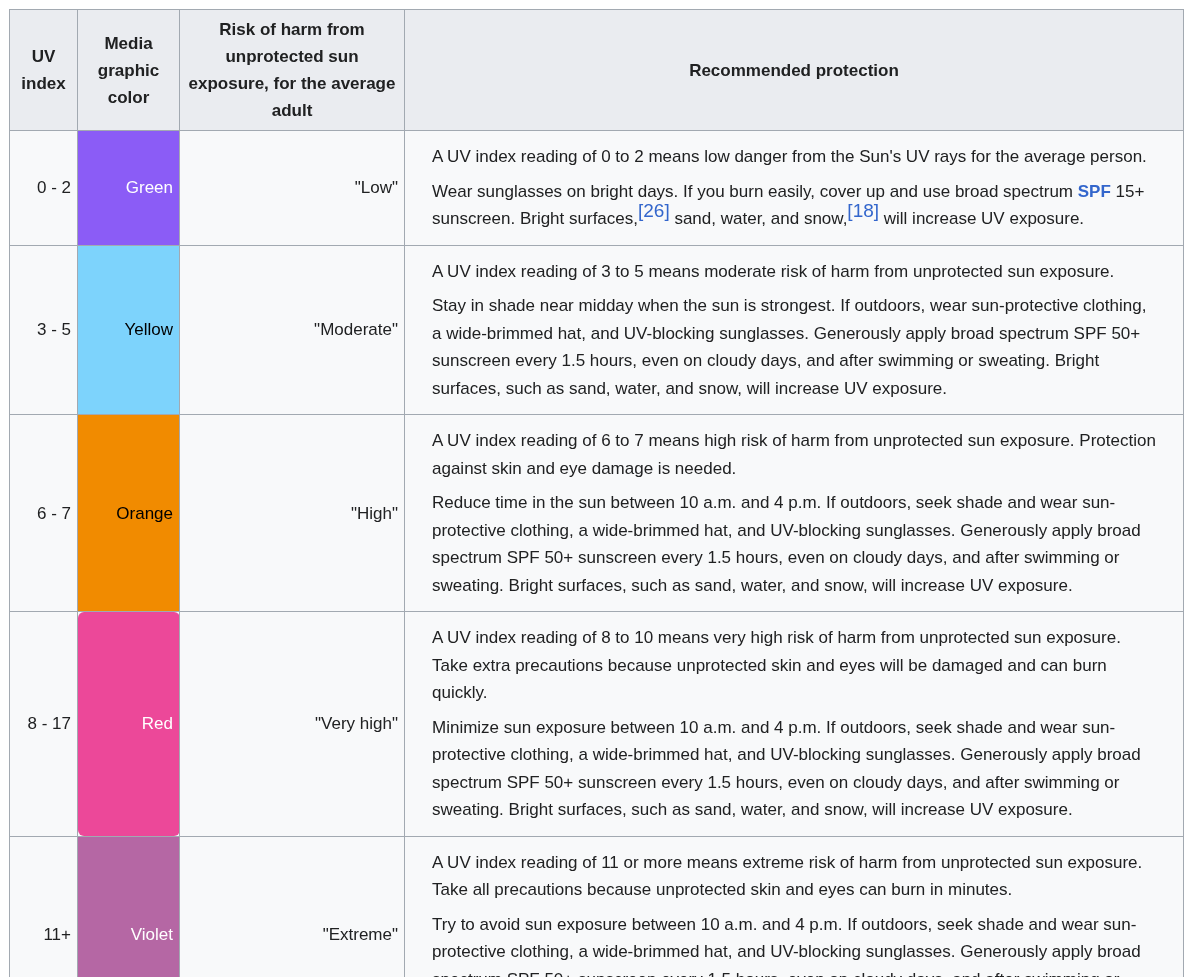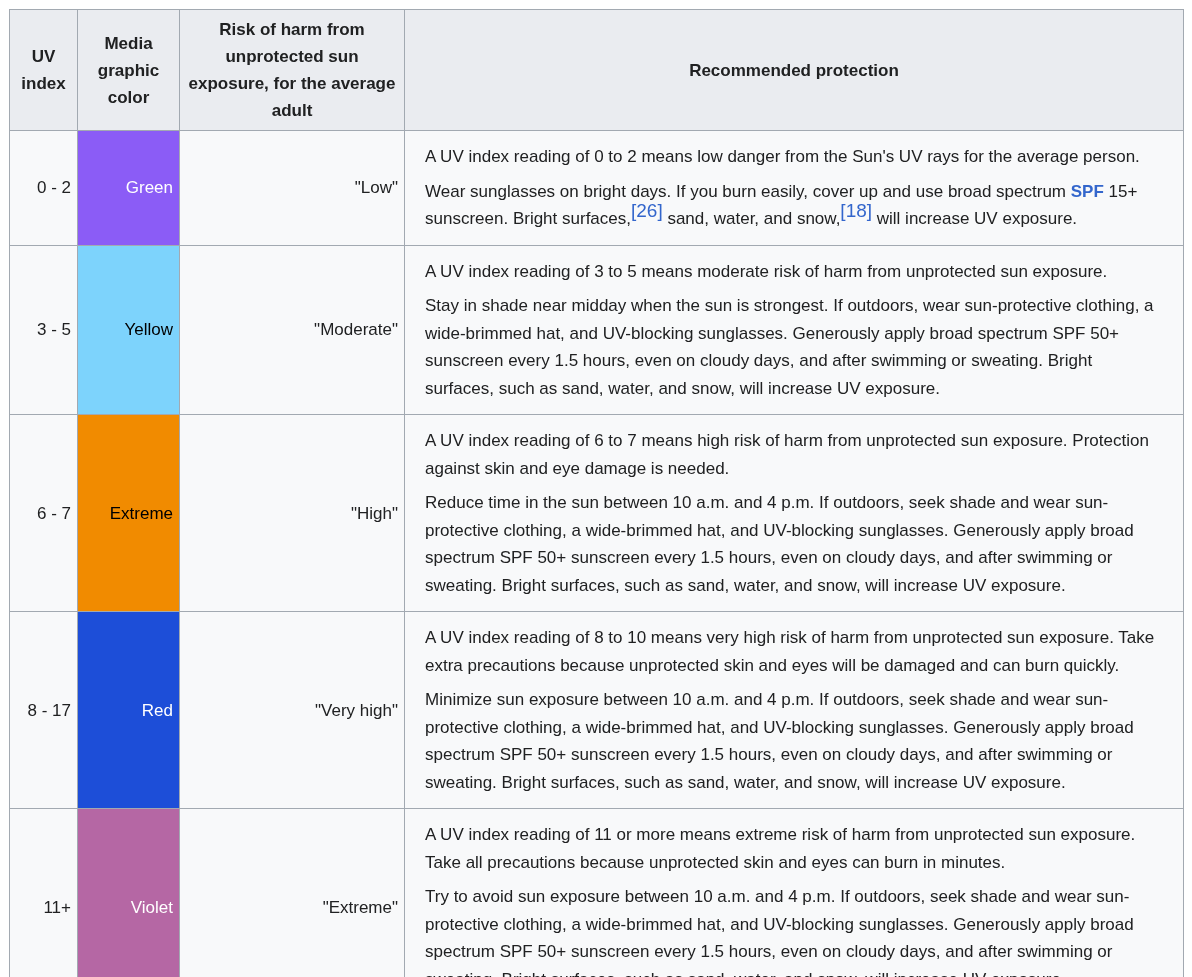--- a/index.html
+++ b/index.html
@@ -34,21 +34,21 @@
     line-height: 27px;
     font-size: 17px;
   }
   td.c-uv, td.c-swatch, td.c-risk {
     text-align: right;
     padding: 0 6px;
     line-height: 27px;
   }
   td.c-prot {
     text-align: left;
-    padding: 5px 20px;
+    padding: 5px 27px;
     line-height: 27.5px;
   }
   td.c-prot p {
     margin: 7px 0;
   }
   tr.hdr     { height: 116px; }
   tr.r-low   { height: 110px; }
   tr.r-mod   { height: 162px; }
   tr.r-high  { height: 190px; }
   tr.r-vhigh { height: 191px; }
@@ -106,31 +106,31 @@
         <td class="c-swatch" style="background-color: #7dd3fc; color: rgb(0, 0, 0);">Yellow</td>
         <td class="c-risk">"Moderate"</td>
         <td class="c-prot">
           <p>A UV index reading of 3 to 5 means moderate risk of harm from unprotected sun exposure.</p>
           <p>Stay in shade near midday when the sun is strongest. If outdoors, wear sun-protective clothing, a wide-brimmed hat, and UV-blocking sunglasses. Generously apply broad spectrum SPF 50+ sunscreen every 1.5 hours, even on cloudy days, and after swimming or sweating. Bright surfaces, such as sand, water, and snow, will increase UV exposure.</p>
         </td>
       </tr>
 
       <tr class="r-high">
         <td class="c-uv">6 - 7</td>
-        <td class="c-swatch" style="background-color: rgb(241, 139, 0); color: rgb(0, 0, 0);">Extreme</td>
+        <td class="c-swatch" style="background-color: rgb(241, 139, 0); color: rgb(0, 0, 0);">Orange</td>
         <td class="c-risk">"High"</td>
         <td class="c-prot">
           <p>A UV index reading of 6 to 7 means high risk of harm from unprotected sun exposure. Protection against skin and eye damage is needed.</p>
           <p>Reduce time in the sun between 10 a.m. and 4 p.m. If outdoors, seek shade and wear sun-protective clothing, a wide-brimmed hat, and UV-blocking sunglasses. Generously apply broad spectrum SPF 50+ sunscreen every 1.5 hours, even on cloudy days, and after swimming or sweating. Bright surfaces, such as sand, water, and snow, will increase UV exposure.</p>
         </td>
       </tr>
 
       <tr class="r-vhigh">
         <td class="c-uv">8 - 17</td>
-        <td class="c-swatch" style="background-color: #1d4ed8; color: rgb(255, 255, 255);">Red</td>
+        <td class="c-swatch" style="background-color: #ec4899; color: rgb(255, 255, 255); border-radius: 6px;">Red</td>
         <td class="c-risk">"Very high"</td>
         <td class="c-prot">
           <p>A UV index reading of 8 to 10 means very high risk of harm from unprotected sun exposure. Take extra precautions because unprotected skin and eyes will be damaged and can burn quickly.</p>
           <p>Minimize sun exposure between 10 a.m. and 4 p.m. If outdoors, seek shade and wear sun-protective clothing, a wide-brimmed hat, and UV-blocking sunglasses. Generously apply broad spectrum SPF 50+ sunscreen every 1.5 hours, even on cloudy days, and after swimming or sweating. Bright surfaces, such as sand, water, and snow, will increase UV exposure.</p>
         </td>
       </tr>
 
       <tr class="r-ext">
         <td class="c-uv">11+</td>
         <td class="c-swatch" style="background-color: rgb(181, 103, 164); color: rgb(255, 255, 255);">Violet</td>

